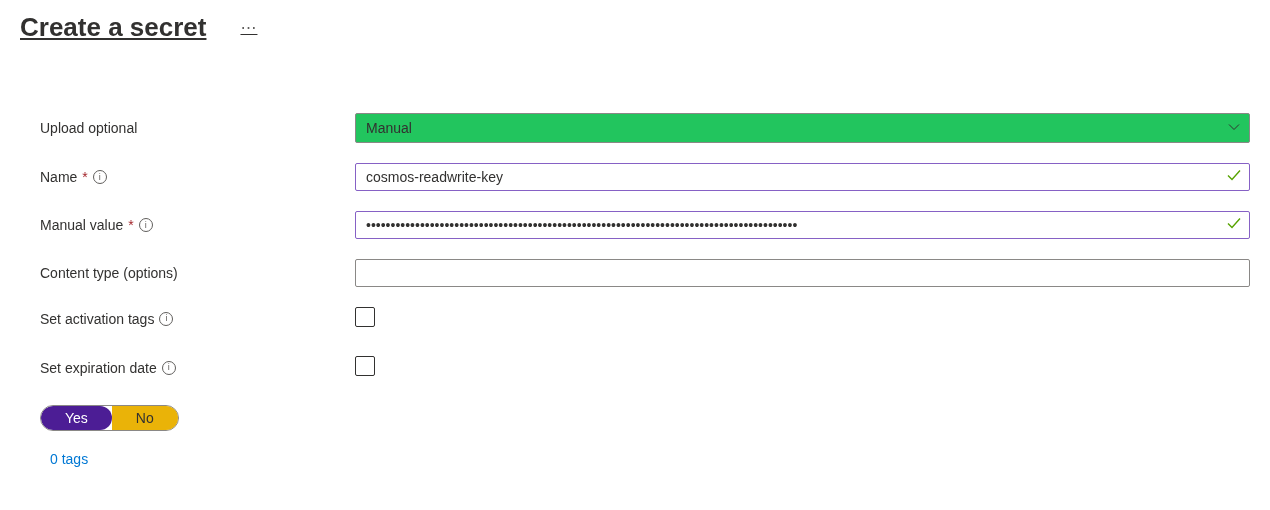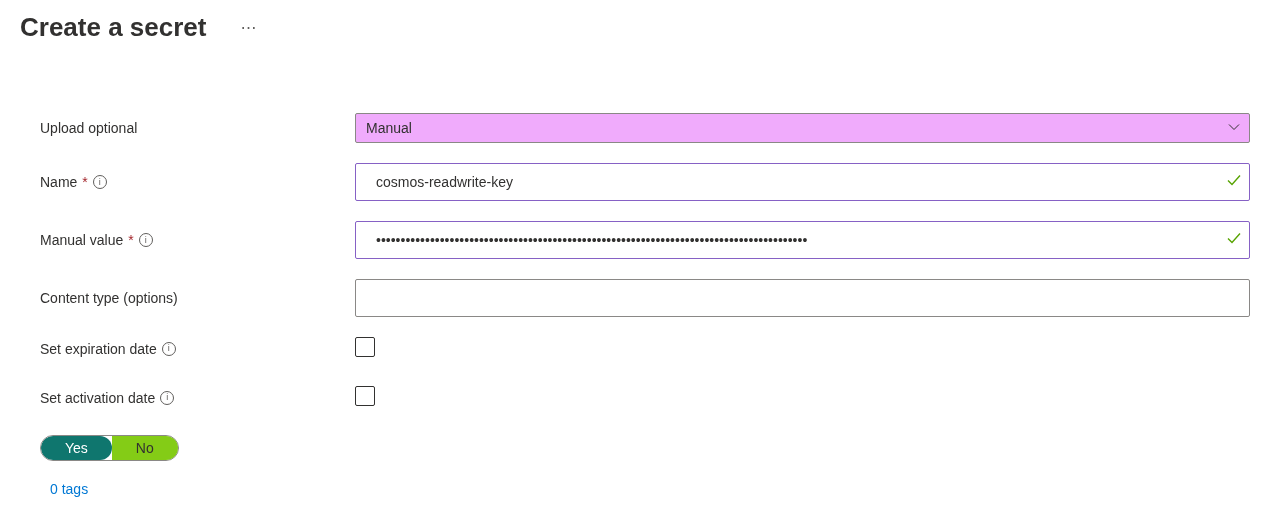--- a/index.html
+++ b/index.html
@@ -13,20 +13,21 @@
       color: #323130;
       font-size: 14px;
       padding: 12px 20px;
       width: 1270px;
     }
     .header-row {
       display: flex;
       align-items: center;
       gap: 34px;
       margin-bottom: 70px;
+      text-decoration: underline;
     }
     .page-title {
       font-size: 26px;
       font-weight: 600;
       color: #323130;
     }
     .ellipsis-icon {
       color: #605e5c;
       font-size: 16px;
       letter-spacing: 1px;
@@ -76,21 +77,21 @@
       width: 100%;
     }
     .select-box {
       width: 100%;
       height: 30px;
       border: 1px solid #8a8886;
       border-radius: 2px;
       padding: 0 30px 0 10px;
       font-size: 14px;
       color: #323130;
-      background: #f0abfc;
+      background: #22c55e;
       display: flex;
       align-items: center;
       cursor: pointer;
     }
     .chevron-down {
       position: absolute;
       right: 10px;
       top: 50%;
       transform: translateY(-50%);
       pointer-events: none;
@@ -98,24 +99,24 @@
     .chevron-down svg {
       width: 12px;
       height: 12px;
     }
     .input-wrap {
       position: relative;
       width: 100%;
     }
     .text-input {
       width: 100%;
-      height: 38px;
+      height: 28px;
       border: 1px solid #8a8886;
       border-radius: 2px;
-      padding: 0 34px 0 20px;
+      padding: 0 34px 0 10px;
       font-size: 14px;
       color: #323130;
       background: #ffffff;
       outline: none;
       font-family: inherit;
     }
     .text-input.validated {
       border-color: #8661c5;
     }
     .check-icon {
@@ -144,26 +145,26 @@
       overflow: hidden;
       height: 26px;
     }
     .toggle-option {
       padding: 0 24px;
       display: flex;
       align-items: center;
       justify-content: center;
       font-size: 14px;
       cursor: pointer;
-      background: #84cc16;
+      background: #eab308;
       color: #323130;
       border: none;
     }
     .toggle-option.active {
-      background: #0f766e;
+      background: #4c1d95;
       color: #ffffff;
       border-radius: 14px;
     }
     .tags-link {
       color: #0078d4;
       font-size: 14px;
       cursor: pointer;
       padding-left: 10px;
     }
     .form-control-col.checkbox-col {
@@ -241,31 +242,31 @@
   </div>
   <div class="form-control-col">
     <div class="input-wrap">
       <input type="text" class="text-input" value="" style="">
     </div>
   </div>
 </div>
 
 <div class="form-row checkbox-row">
   <div class="form-label-col">
-    <span>Set expiration date</span>
+    <span>Set activation tags</span>
     <span class="info-icon">i</span>
   </div>
   <div class="form-control-col checkbox-col">
     <span class="checkbox"></span>
   </div>
 </div>
 
 <div class="form-row checkbox-row">
   <div class="form-label-col">
-    <span>Set activation date</span>
+    <span>Set expiration date</span>
     <span class="info-icon">i</span>
   </div>
   <div class="form-control-col checkbox-col">
     <span class="checkbox"></span>
   </div>
 </div>
 
 <div class="form-row">
   <div class="form-control-col">
     <div class="toggle-group">

